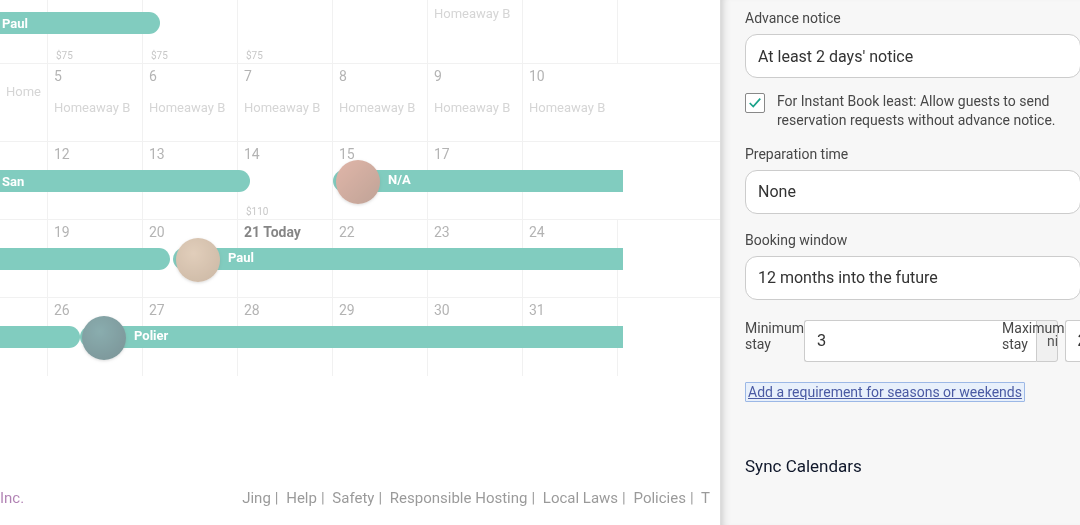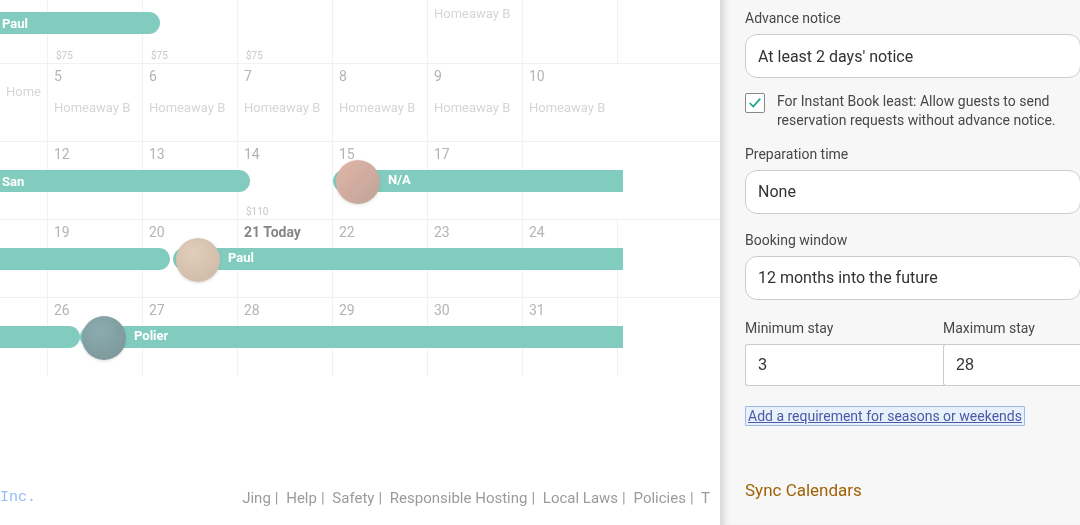--- a/index.html
+++ b/index.html
@@ -106,21 +106,21 @@
       bottom: 0;
       width: 720px;
       height: 55px;
       display: flex;
       align-items: center;
       justify-content: space-between;
       padding: 0 10px 0 0;
       font-size: 15px;
       color: #484848;
     }
-    .footer-left { color: #3b82f6; font-family: Liberation Mono, monospace; }
+    .footer-left { color: #701a75; }
     .footer-links { color: #484848; }
     .footer-links span.sep { margin: 0 4px; }
 
     
     .right-panel {
       width: 360px;
       background: #f7f7f7;
       border-left: 1px solid #ddd;
       box-shadow: inset 8px 0 10px -8px rgba(0,0,0,0.25);
       padding: 6px 4px 0 24px;
@@ -169,21 +169,21 @@
       font-size: 14px;
       color: #484848;
       line-height: 1.35;
       padding-right: 6px;
     }
     .stay-row {
       display: flex;
       gap: 26px;
       margin-top: 4px;
     }
-    .stay-col { display: flex; flex-direction: column; }
+    .stay-col { display: flex; flex-direction: row; }
     .stay-input-wrap {
       display: flex;
       width: 172px;
     }
     .stay-input-wrap.narrow { width: 148px; }
     .stay-input {
       flex: 1;
       border: 1px solid #ccc;
       border-right: none;
       border-radius: 3px 0 0 3px;
@@ -212,21 +212,21 @@
       color: #4a5aa3;
       font-size: 14px;
       text-decoration: underline;
       background: #e8f0fb;
       padding: 1px 2px;
       border: 1px solid #9cb8e6;
       border-radius: 1px;
     }
     .sync-heading {
       font-size: 17px;
-      color: #a16207;
+      color: #0f172a;
       margin-top: 54px;
     }
     .day-cell:last-child { border-right: none; }
   </style>
 </head>
 <body>
 
 <div class="main-wrap">
 
   <div class="calendar-area">

